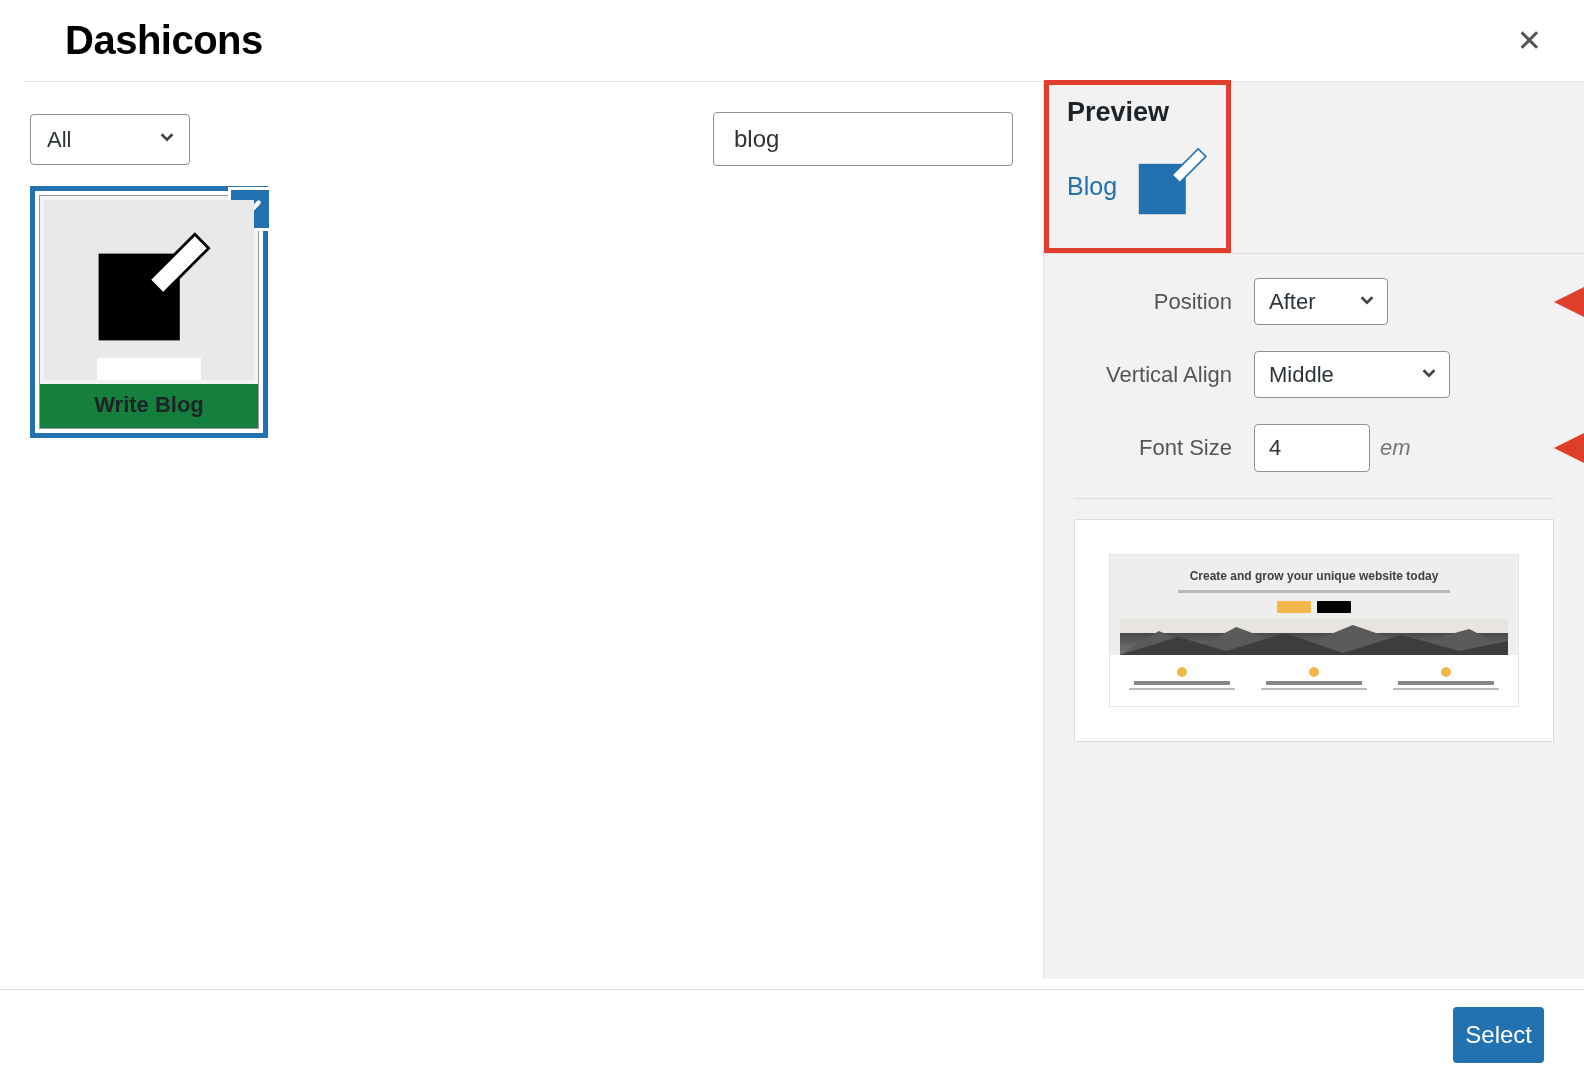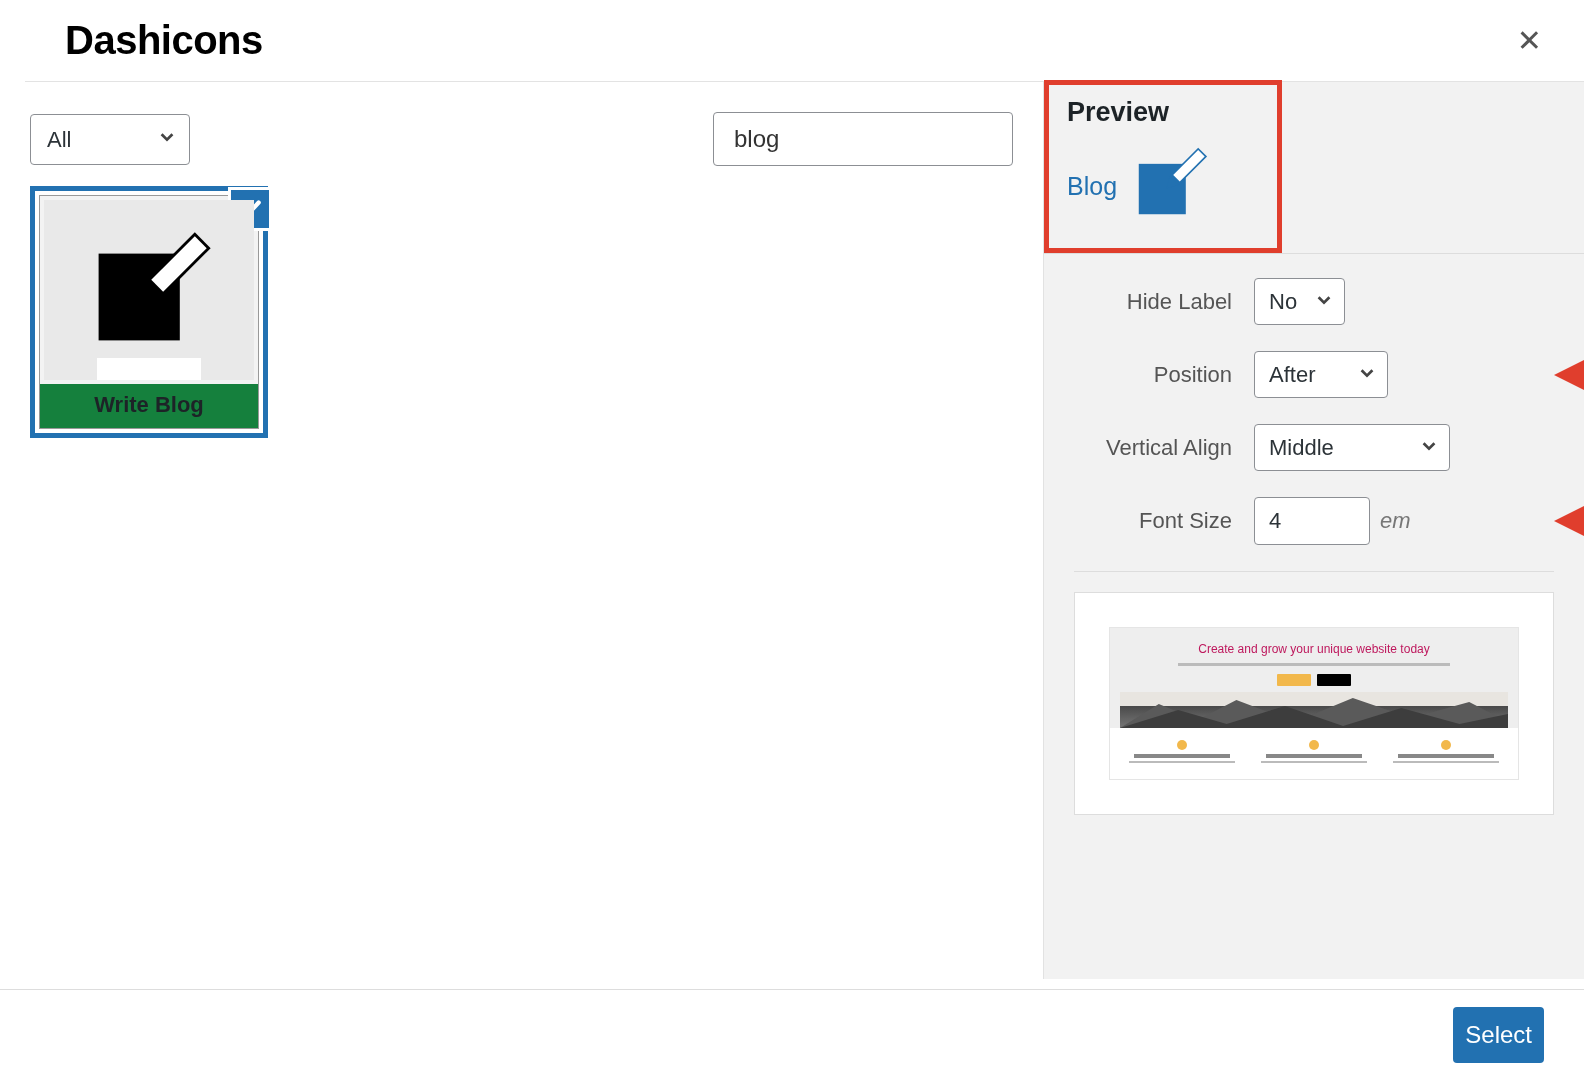--- a/index.html
+++ b/index.html
@@ -25,21 +25,21 @@
 .icon-card { width:238px; border:5px solid #2271b1; position:relative; margin-top:6px; }
 .icon-card-inner { border:1px solid #999; margin:4px; background:#f3f3f3; }
 .icon-thumb { height:180px; display:flex; align-items:center; justify-content:center; position:relative; background:#e9e9e9; margin:4px; }
 .icon-thumb-bg { position:absolute; bottom:0; left:50%; transform:translateX(-50%); width:104px; height:22px; background:#fff; }
 .icon-label { background:#15803d; text-align:center; font-size:22px; font-weight:600; padding:8px 4px 10px; color:#1d2327; }
 .check-badge { position:absolute; top:-4px; right:-9px; width:44px; height:44px; background:#2271b1; border:3px solid #fff; display:flex; align-items:center; justify-content:center; }
 .check-badge svg { width:26px; height:26px; }
 
 
 .sidebar { width:540px; background:#f2f2f2; padding:0; display:flex; flex-direction:column; }
-.preview-box { border:5px solid #e03e2d; padding:12px 18px 18px 18px; margin:-2px 0 0 0; width:238px; }
+.preview-box { border:5px solid #e03e2d; padding:12px 18px 18px 18px; margin:-2px 0 0 0; width:187px; }
 .preview-title { font-size:27px; font-weight:700; color:#1d2327; margin-bottom:14px; }
 .preview-content { display:flex; align-items:center; gap:10px; }
 .preview-label { color:#2271b1; font-size:25px; }
 .preview-icon { color:#2271b1; }
 
 
 .settings { padding:24px 30px 0 30px; border-top:1px solid #ddd; }
 .setting-row { display:flex; align-items:center; margin-bottom:26px; position:relative; }
 .setting-label { color:#555; font-size:22px; width:180px; text-align:right; padding-right:22px; }
 .setting-select { font-size:22px; padding:10px 46px 10px 14px; border:1px solid #8c8f94; border-radius:4px; background:#fff; appearance:none; cursor:pointer; color:#2c3338; }
@@ -47,21 +47,21 @@
 .unit { font-style:italic; color:#777; font-size:22px; margin-left:10px; }
 
 
 .arrow { position:absolute; right:-200px; width:200px; height:24px; display:flex; align-items:center; }
 .arrow-head { width:0; height:0; border-top:18px solid transparent; border-bottom:18px solid transparent; border-right:36px solid #e03e2d; }
 
 
 .promo-box { margin:20px 30px 0 30px; border:1px solid #ddd; background:#fff; padding:34px; }
 .promo-inner { background:#eee; border:1px solid #e5e5e5; }
 .promo-banner { padding:14px 10px 0; text-align:center; position:relative; }
-.promo-banner-title { font-size:12px; font-weight:400; color:#be185d; line-height:1.3; }
+.promo-banner-title { font-size:12px; font-weight:700; color:#404040; line-height:1.3; }
 .promo-btns { display:flex; gap:6px; justify-content:center; margin:8px 0 0; }
 .promo-btn1 { background:#f2b84b; width:34px; height:12px; border-radius:1px; }
 .promo-btn2 { background:#000; width:34px; height:12px; border-radius:1px; }
 .promo-mountains { height:36px; margin-top:6px; background:linear-gradient(180deg,#e8e5e0 0%,#e8e5e0 40%,#4a4a4a 40%,#777 100%); position:relative; overflow:hidden; }
 .promo-feats { display:flex; justify-content:space-around; padding:12px 6px 16px; background:#fff; }
 .feat { text-align:center; width:30%; }
 .feat-dot { width:10px; height:10px; border-radius:50%; background:#f2b84b; margin:0 auto 4px; }
 .feat-t1 { height:4px; background:#888; margin-bottom:3px; width:80%; margin-left:auto; margin-right:auto; }
 .feat-t2 { height:2px; background:#bbb; width:90%; margin:0 auto; }
 
@@ -136,31 +136,20 @@
               <rect x="68" y="6" width="11" height="42" fill="#fff"></rect>
               <polygon points="66,52 81,52 73.5,65" fill="#2271b1"></polygon>
             </g>
           </svg>
         </span>
       </div>
     </div>
 
     <div class="settings">
 
-      <div class="setting-row">
-        <div class="setting-label">Hide Label</div>
-        <div class="select-wrap sm">
-          <select class="setting-select">
-            <option>No</option>
-          </select>
-          <span class="chev"><svg viewBox="0 0 20 20" fill="none" stroke="#444" stroke-width="3">
-                <polyline points="4,7 10,13 16,7"></polyline>
-              </svg></span>
-        </div>
-      </div>
 
       <div class="setting-row">
         <div class="setting-label">Position</div>
         <div class="select-wrap sm">
           <select class="setting-select" style="min-width:134px">
             <option>After</option>
           </select>
           <span class="chev"><svg viewBox="0 0 20 20" fill="none" stroke="#444" stroke-width="3">
                 <polyline points="4,7 10,13 16,7"></polyline>
               </svg></span>

